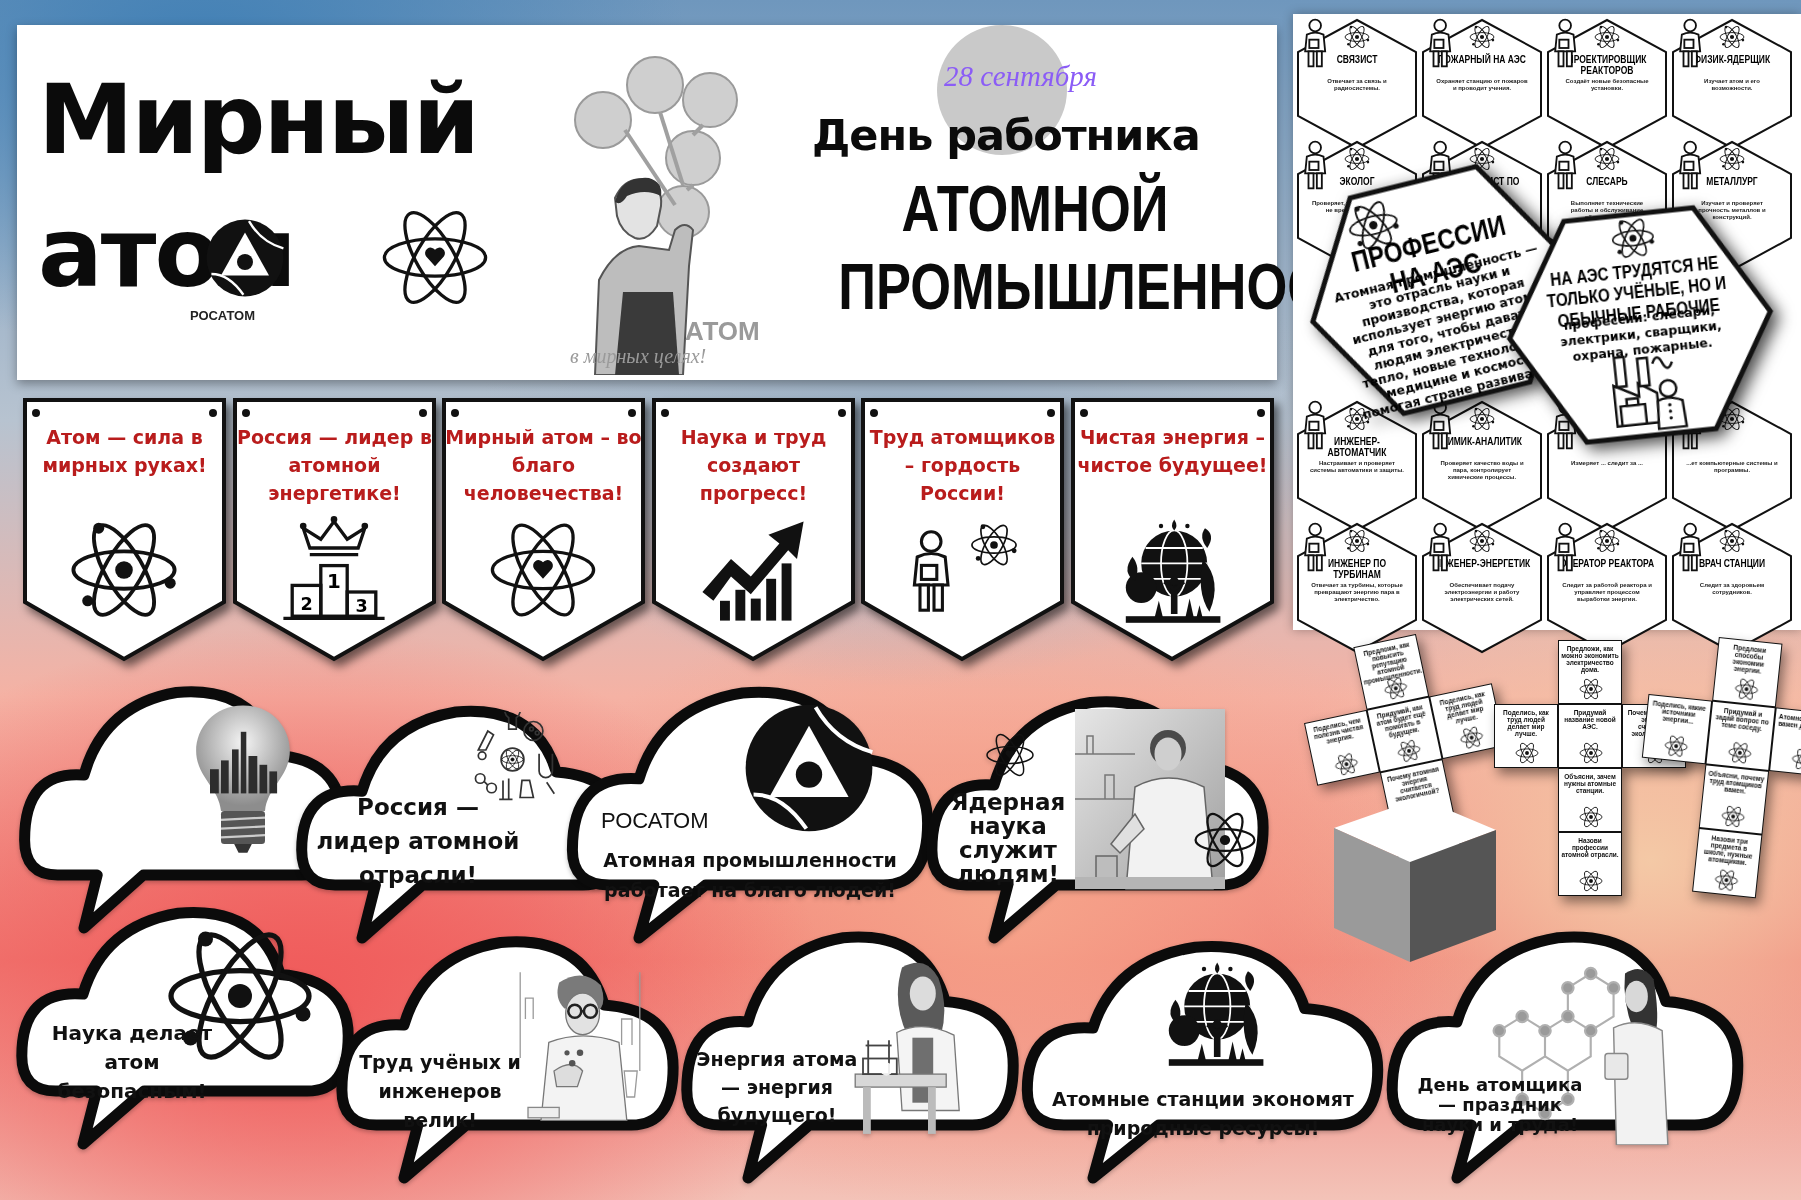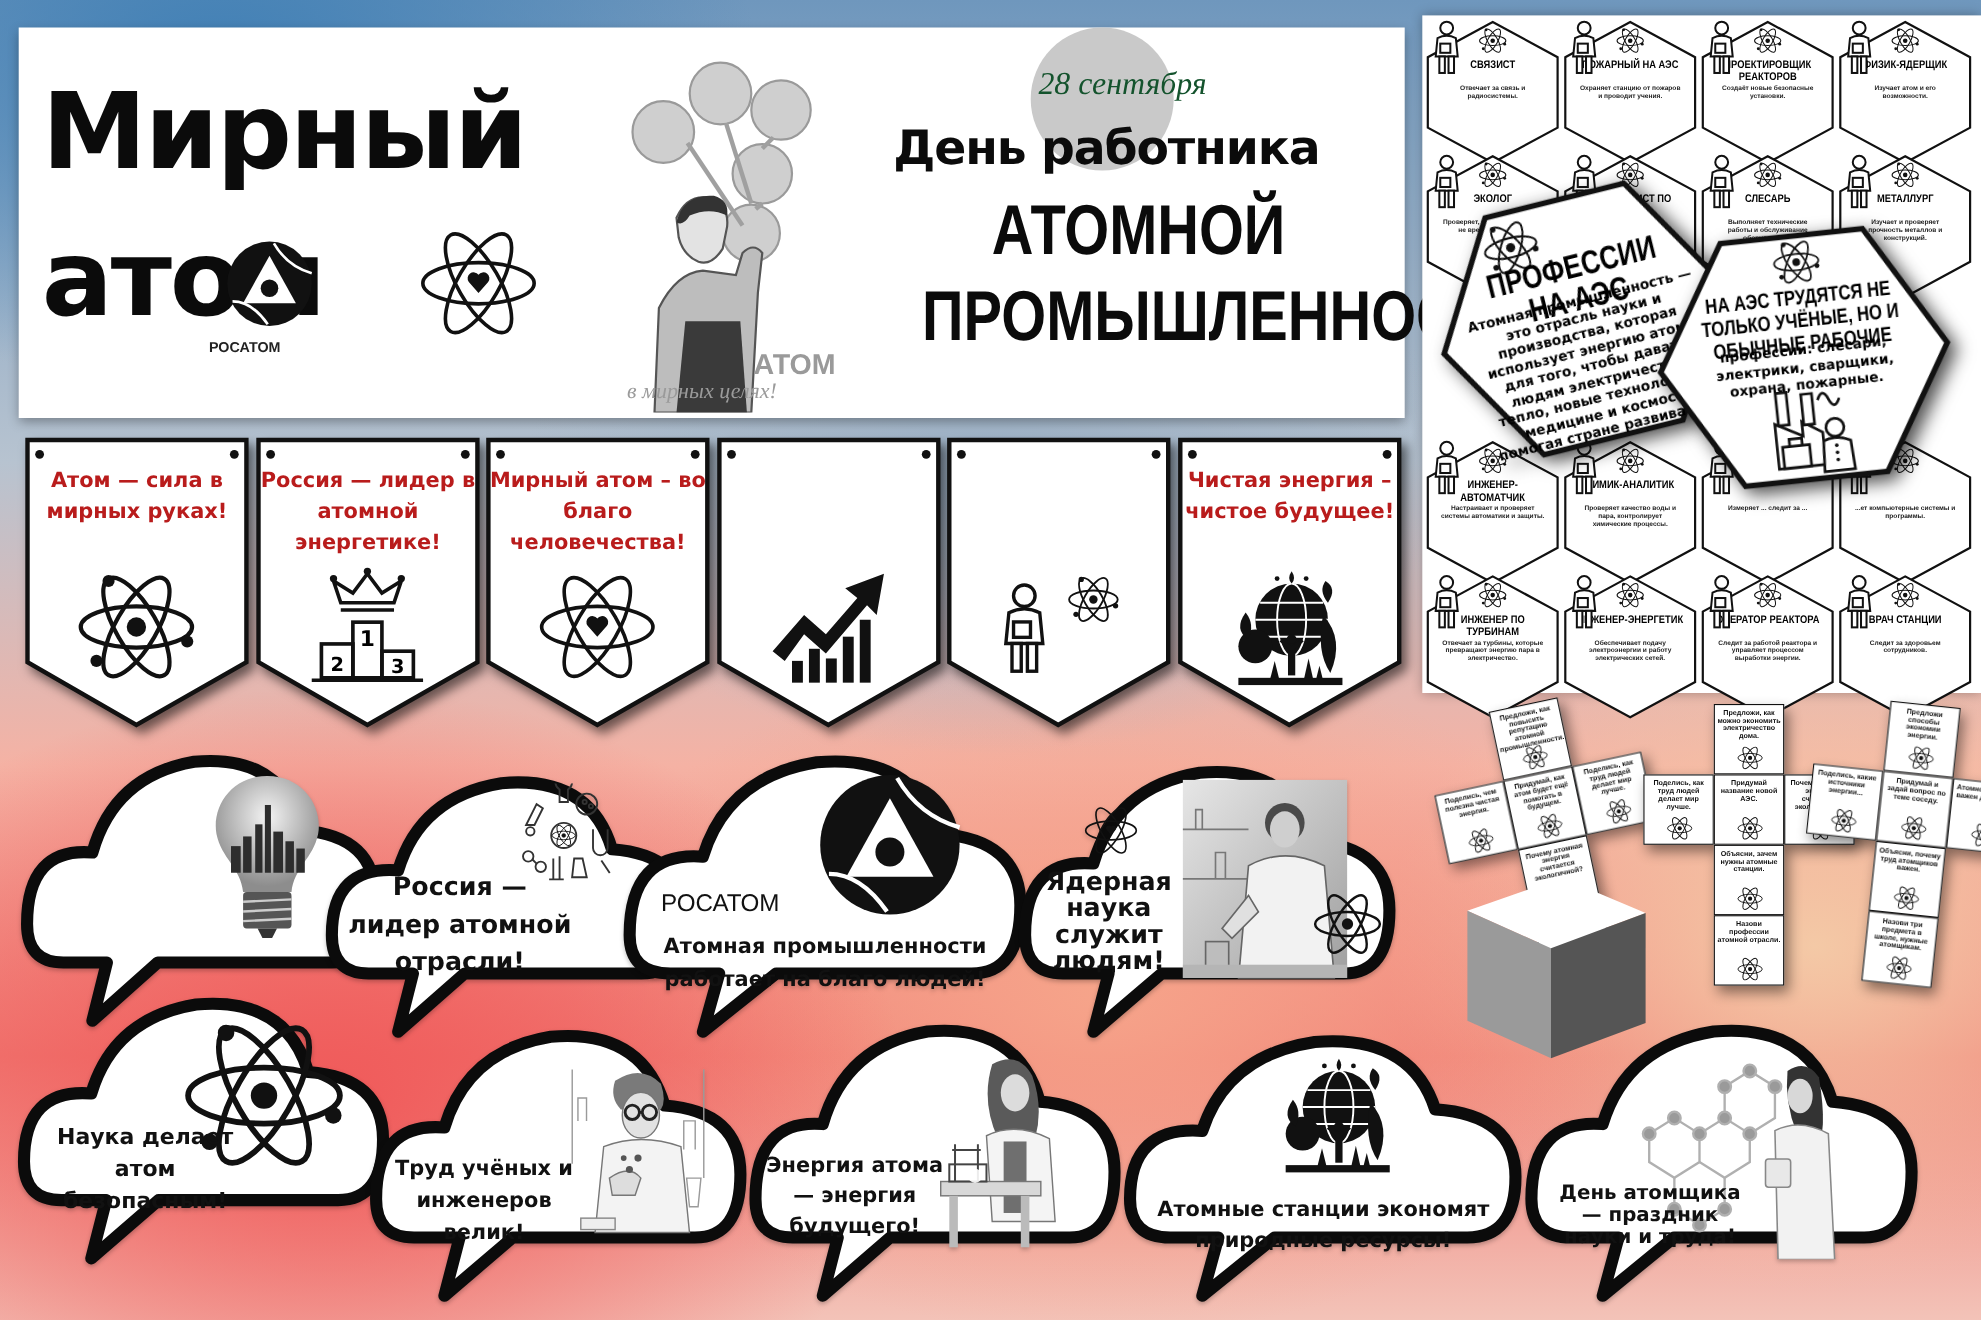--- a/index.html
+++ b/index.html
@@ -46,21 +46,21 @@
   .poster-caption-2 {
     left: 570px; top: 345px; font-size: 20px; font-style: italic; color: #9a9a9a;
     font-family: "Liberation Serif", serif;
   }
   .date-circle {
     left: 937px; top: 25px; width: 130px; height: 130px; border-radius: 50%;
     background: #c9c9c9;
   }
   .date-text {
     left: 944px; top: 60px; font-family: "Liberation Serif", serif; font-style: italic;
-    font-size: 29px; color: #14532d;
+    font-size: 29px; color: #8b5cf6;
   }
   .day-title {
     left: 812px; top: 110px; font-family: "DejaVu Sans", sans-serif; font-weight: 700;
     font-size: 43px; color: #0b0b0b; letter-spacing: -1px;
   }
   .industry-title {
     left: 795px; top: 170px; width: 480px; text-align: center;
     font-family: "Liberation Sans", sans-serif; font-weight: 700;
     font-size: 64px; line-height: 78px; color: #0b0b0b;
     transform: scaleX(0.82); transform-origin: center top;
@@ -454,30 +454,32 @@
       <svg class="pennant-icon">
         <use href="#atom-heart"></use>
       </svg>
     </div>
     <div class="abs pennant" style="left: 651px;">
       <svg class="shape" width="205" height="265" viewBox="0 0 205 265">
         <polygon points="3,3 202,3 202,205 102,262 3,205" fill="#fff" stroke="#111" stroke-width="4"></polygon>
         <circle cx="14" cy="16" r="4" fill="#111"></circle>
         <circle cx="191" cy="16" r="4" fill="#111"></circle>
       </svg>
+      <div class="pennant-text">Наука и труд создают прогресс!</div>
       <svg class="pennant-icon">
         <use href="#growth"></use>
       </svg>
     </div>
     <div class="abs pennant" style="left: 860px;">
       <svg class="shape" width="205" height="265" viewBox="0 0 205 265">
         <polygon points="3,3 202,3 202,205 102,262 3,205" fill="#fff" stroke="#111" stroke-width="4"></polygon>
         <circle cx="14" cy="16" r="4" fill="#111"></circle>
         <circle cx="191" cy="16" r="4" fill="#111"></circle>
       </svg>
+      <div class="pennant-text">Труд атомщиков – гордость России!</div>
       <svg class="pennant-icon" viewBox="0 0 120 110">
         <use href="#person" x="4" y="4" width="70" height="104"></use>
         <use href="#atom-dots" x="66" y="6" width="52" height="48"></use>
       </svg>
     </div>
     <div class="abs pennant" style="left: 1070px;">
       <svg class="shape" width="205" height="265" viewBox="0 0 205 265">
         <polygon points="3,3 202,3 202,205 102,262 3,205" fill="#fff" stroke="#111" stroke-width="4"></polygon>
         <circle cx="14" cy="16" r="4" fill="#111"></circle>
         <circle cx="191" cy="16" r="4" fill="#111"></circle>

